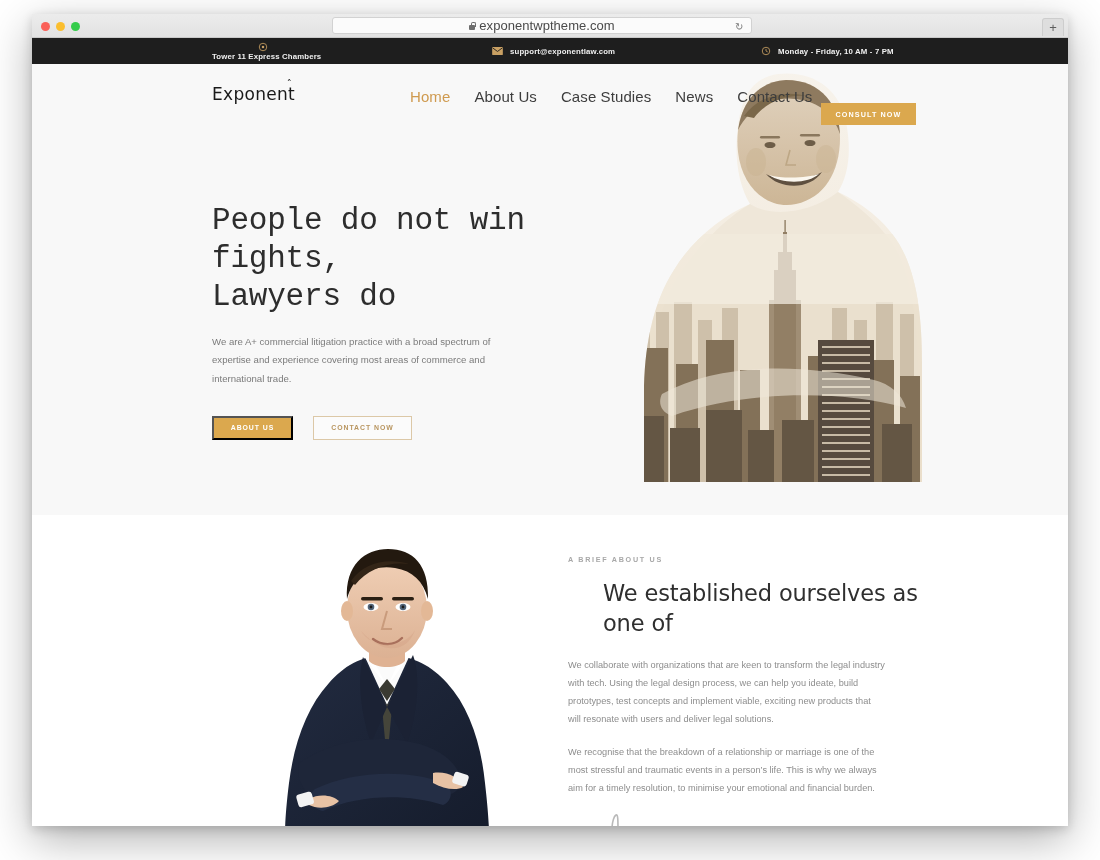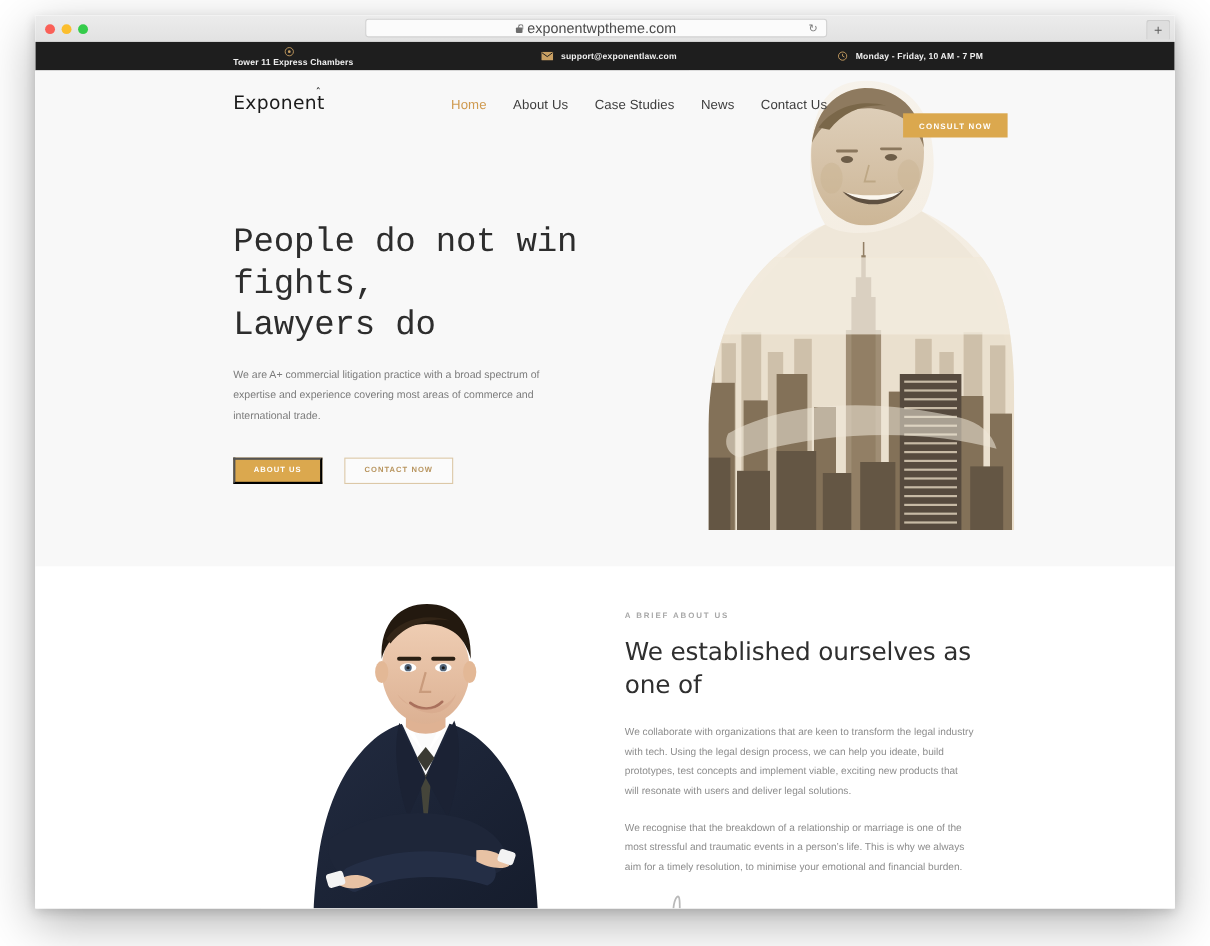--- a/index.html
+++ b/index.html
@@ -106,21 +106,21 @@
     font-family:"DejaVu Sans", sans-serif; font-weight:400;
   }
   .logo .caret {
     position:absolute; right:3px; top:-5px;
     font-size:10px; color:#1a1a1a;
   }
   .navlinks {
     position:absolute; left:378px; top:24px;
     display:flex; align-items:center; gap:24px;
   }
-  .navlink { font-size:12px; color:#3d3d3d; letter-spacing:.1px; }
+  .navlink { font-size:15px; color:#3d3d3d; letter-spacing:.1px; }
   .navlink.active { color:#cf9a4f; }
 
   .consult {
     position:absolute; right:152px; top:17px;
     width:95px; height:22px;
     background:#dba84e;
     display:flex; align-items:center; justify-content:center;
     font-size:7.2px; font-weight:700; color:#ffffff; letter-spacing:1.1px;margin-top:22px;
   }
 
@@ -163,21 +163,21 @@
 
   .aboutcol { position:absolute; left:536px; top:40px; width:350px; }
   .eyebrow {
     font-size:7.2px; color:#a8a8a8; letter-spacing:1.7px; font-weight:600;
     text-transform:uppercase;
   }
   .aboutcol h2 {
     margin-top:14px;
     font-family:"DejaVu Sans", sans-serif;
     font-weight:400; font-size:22.5px; line-height:1.34;
-    color:#2f2f2f; letter-spacing:-.15px;
+    color:#2f2f2f; letter-spacing:-.15px;margin-left:35px;
   }
   .aboutcol p {
     margin-top:19px;
     font-size:9.2px; line-height:1.95; color:#8d8d8d; width:318px;
   }
   .aboutcol p + p { margin-top:15px; }
 
   .signature {
     position:absolute; left:570px; top:295px;
     width:60px; height:20px; overflow:hidden;

